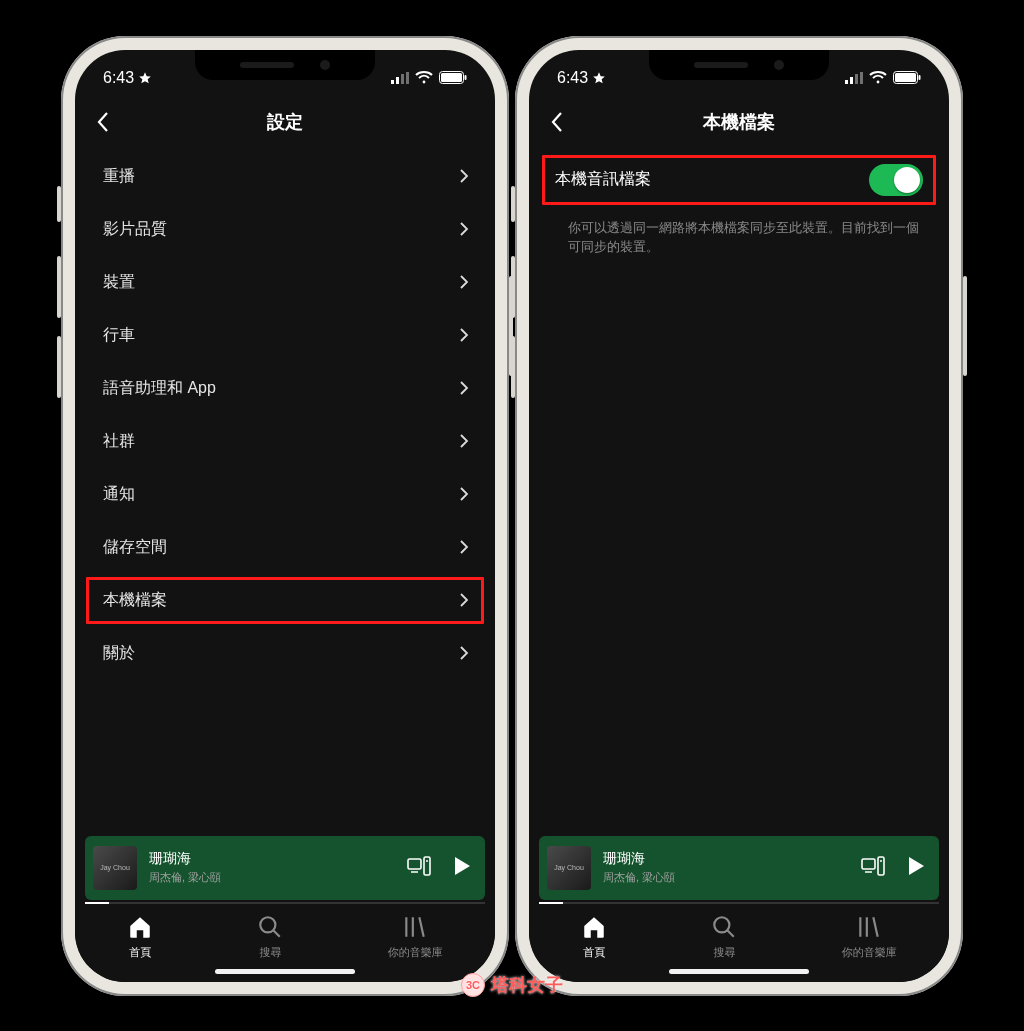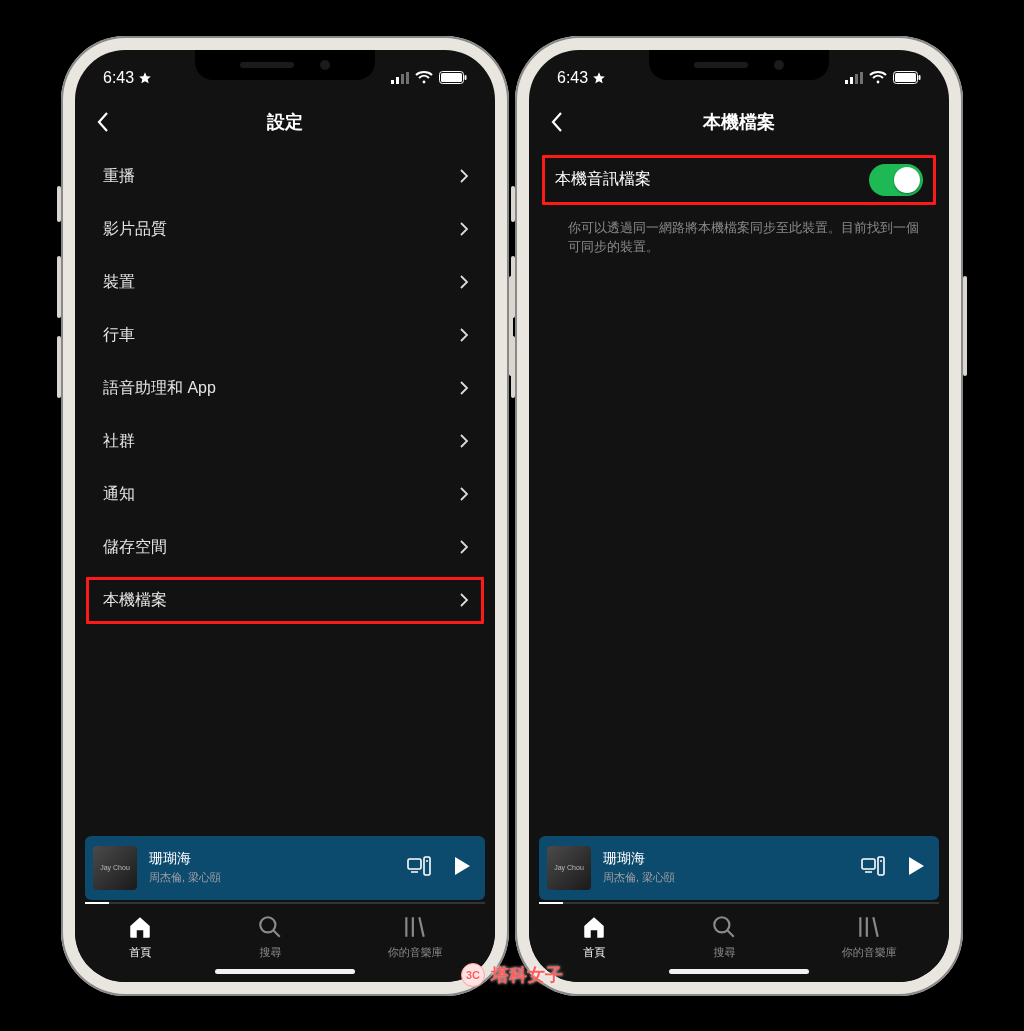--- a/index.html
+++ b/index.html
@@ -126,21 +126,21 @@
     .desc {
       font-size: 13px;
       color: #8a8a8a;
       line-height: 1.5;
       padding: 8px 24px 0 24px;
       margin-left: 15px;
     }
 
     .now-playing {
       height: 64px;
-      background: #0c4a6e;
+      background: #14532d;
       margin: 0 10px;
       border-radius: 6px;
       display: flex;
       align-items: center;
       padding: 0 14px 0 8px;
       gap: 12px;
       position: relative;
     }
     .album-art {
       width: 44px; height: 44px;
@@ -164,21 +164,21 @@
       align-items: flex-start;
       padding-top: 10px;
       background: #121212;
     }
     .nav-item { display:flex; flex-direction:column; align-items:center; gap:5px; color:#8a8a8a; font-size:11px; }
     .nav-item.active { color:#fff;text-align:right; }
     .home-ind { position:absolute; bottom:8px; left:50%; transform:translateX(-50%); width:140px; height:5px; background:#fff; border-radius:3px; opacity:.95; }
 
     .watermark {
       position: absolute;
-      bottom: 44px;
+      bottom: 34px;
       left: 50%;
       transform: translateX(-50%);
       display: flex;
       align-items: center;
       gap: 6px;
       color: #ff5c5c;
       font-size: 18px;
       font-weight: 700;
       z-index: 50;
       text-shadow: 0 0 3px #fff;
@@ -284,20 +284,26 @@
           </svg>
         </div>
         <div class="list-item">
           <span>儲存空間</span>
           <svg width="10" height="16" viewBox="0 0 10 16" fill="none" stroke="#fff" stroke-width="1.8" class="chevron">
             <path d="M2 2l6 6-6 6"></path>
           </svg>
         </div>
         <div class="list-item highlight-red">
           <span>本機檔案</span>
+          <svg width="10" height="16" viewBox="0 0 10 16" fill="none" stroke="#fff" stroke-width="1.8" class="chevron">
+            <path d="M2 2l6 6-6 6"></path>
+          </svg>
+        </div>
+        <div class="list-item">
+          <span>關於</span>
           <svg width="10" height="16" viewBox="0 0 10 16" fill="none" stroke="#fff" stroke-width="1.8" class="chevron">
             <path d="M2 2l6 6-6 6"></path>
           </svg>
         </div>
       </div>
 
     <div class="now-playing">
       <div class="album-art">Jay Chou</div>
       <div class="track">
         <span class="track-title">珊瑚海</span>

